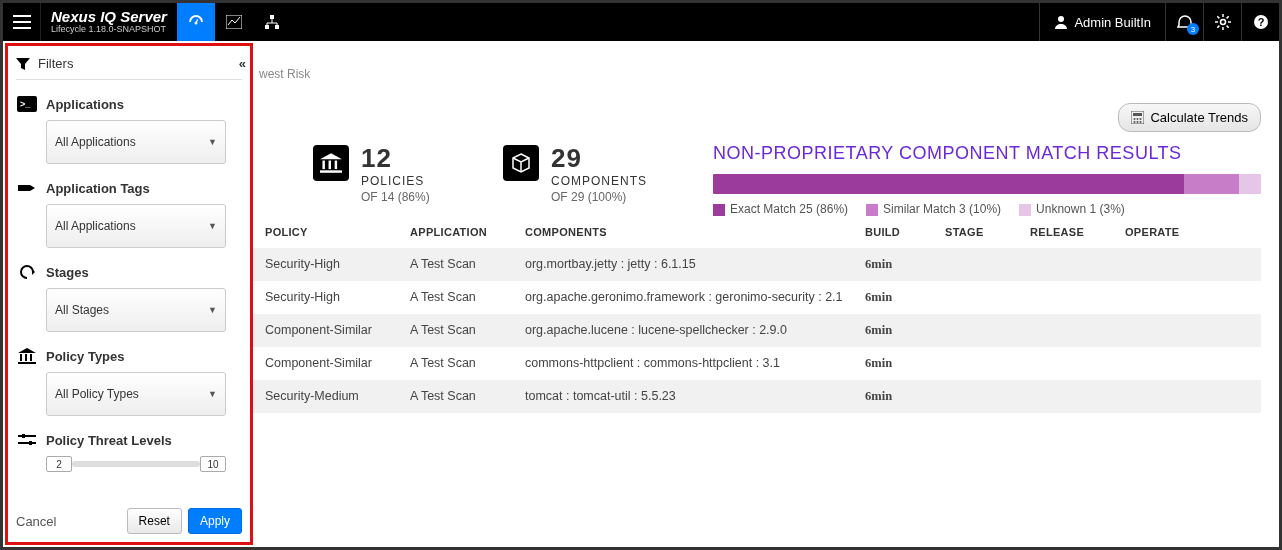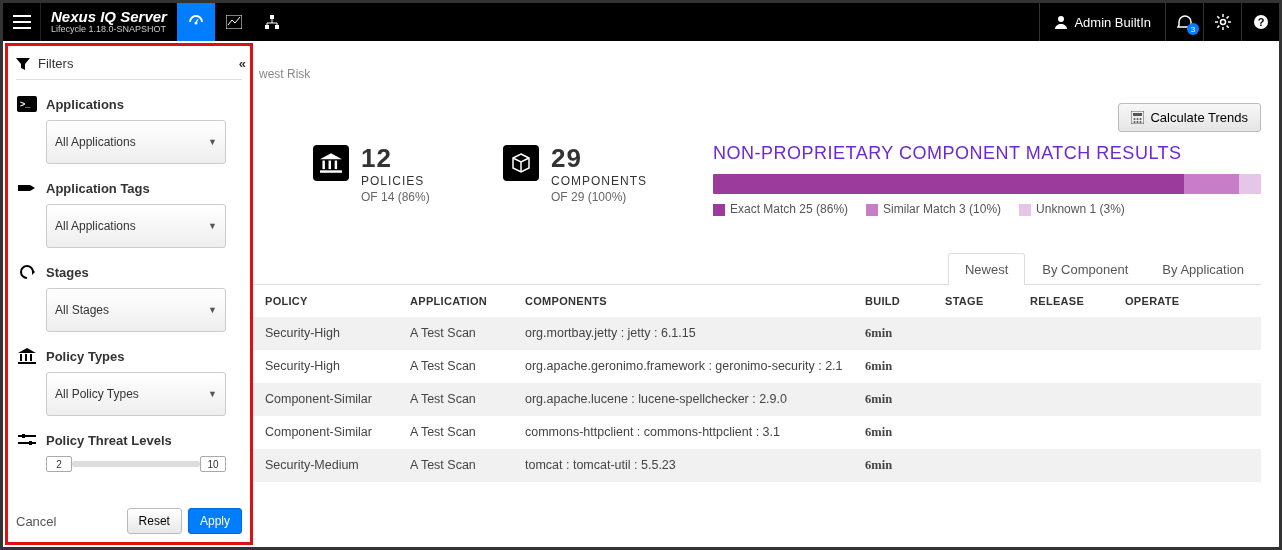--- a/index.html
+++ b/index.html
@@ -31,21 +31,21 @@
 .slider-wrap .track { flex:1; height:6px; background:#ddd; border-radius:3px;}
 .sidebar-footer { position:absolute; bottom:8px; left:8px; right:8px; display:flex; align-items:center; gap:22px;justify-content:flex-end;}
 .sidebar-footer .cancel { color:#555; cursor:pointer;}
 .sidebar-footer .btns { margin-left:auto; display:flex; gap:6px;}
 .btn { border:1px solid #bbb; background:linear-gradient(#fff,#e8e8e8); border-radius:3px; padding:5px 11px; font-size:12px; cursor:pointer;}
 .btn.primary { background:#007eff; border-color:#006adf; color:#fff;}
 
 .main { flex:1; padding: 0 18px 0 0; overflow:hidden; position:relative;}
 .breadcrumb-tail { font-size:12px; color:#888; margin:26px 0 0 6px;}
 .calc-btn-wrap { position:absolute; top:62px; right:18px;}
-.calc-btn { border:1px solid #bbb; background:linear-gradient(#f7f7f7,#e5e5e5); border-radius:3px; padding:6px 12px; display:flex; align-items:center; gap:6px; font-size:13px;}
+.calc-btn { border:1px solid #bbb; background:linear-gradient(#f7f7f7,#e5e5e5); border-radius:12px; padding:6px 12px; display:flex; align-items:center; gap:6px; font-size:13px;}
 .stats-row { display:flex; margin-top:62px; gap:0;justify-content:center;}
 .big-stat { width:190px; display:flex; gap:12px;}
 .big-stat .stat-icon { width:36px; height:36px; background:#000; color:#fff; border-radius:4px; display:flex; align-items:center; justify-content:center; font-size:20px; margin-top:2px;}
 .big-stat .num { font-size:26px; font-weight:bold; letter-spacing:1px;}
 .big-stat .label { font-size:12px; letter-spacing:1px;}
 .big-stat .sub { font-size:12px; color:#666; margin-top:2px;}
 .match-section { flex:1; margin-left:20px;}
 .match-title { font-size:18px; letter-spacing:0.5px; color:#6d28d9; margin-bottom:10px;}
 .match-bar { width:100%; height:20px; display:flex; border-radius:1px; overflow:hidden;}
 .seg1 { background:#9b3b9b;}
@@ -310,25 +310,20 @@
           <div class="seg3" style="width:4%;"></div>
         </div>
         <div class="legend">
           <span><span class="sw seg1"></span><span>Exact Match 25 (86%)</span></span>
           <span><span class="sw seg2"></span><span>Similar Match 3 (10%)</span></span>
           <span><span class="sw seg3"></span><span>Unknown 1 (3%)</span></span>
         </div>
       </div>
     </div>
 
-    <div class="tabs">
-      <div class="tab active">Newest</div>
-      <div class="tab">By Component</div>
-      <div class="tab">By Application</div>
-    </div>
 
     <div class="table">
       <div class="thead">
         <div class="col-policy">POLICY</div>
         <div class="col-app">APPLICATION</div>
         <div class="col-comp">COMPONENTS</div>
         <div class="col-build">BUILD</div>
         <div class="col-stage">STAGE</div>
         <div class="col-release">RELEASE</div>
         <div class="col-operate">OPERATE</div>

